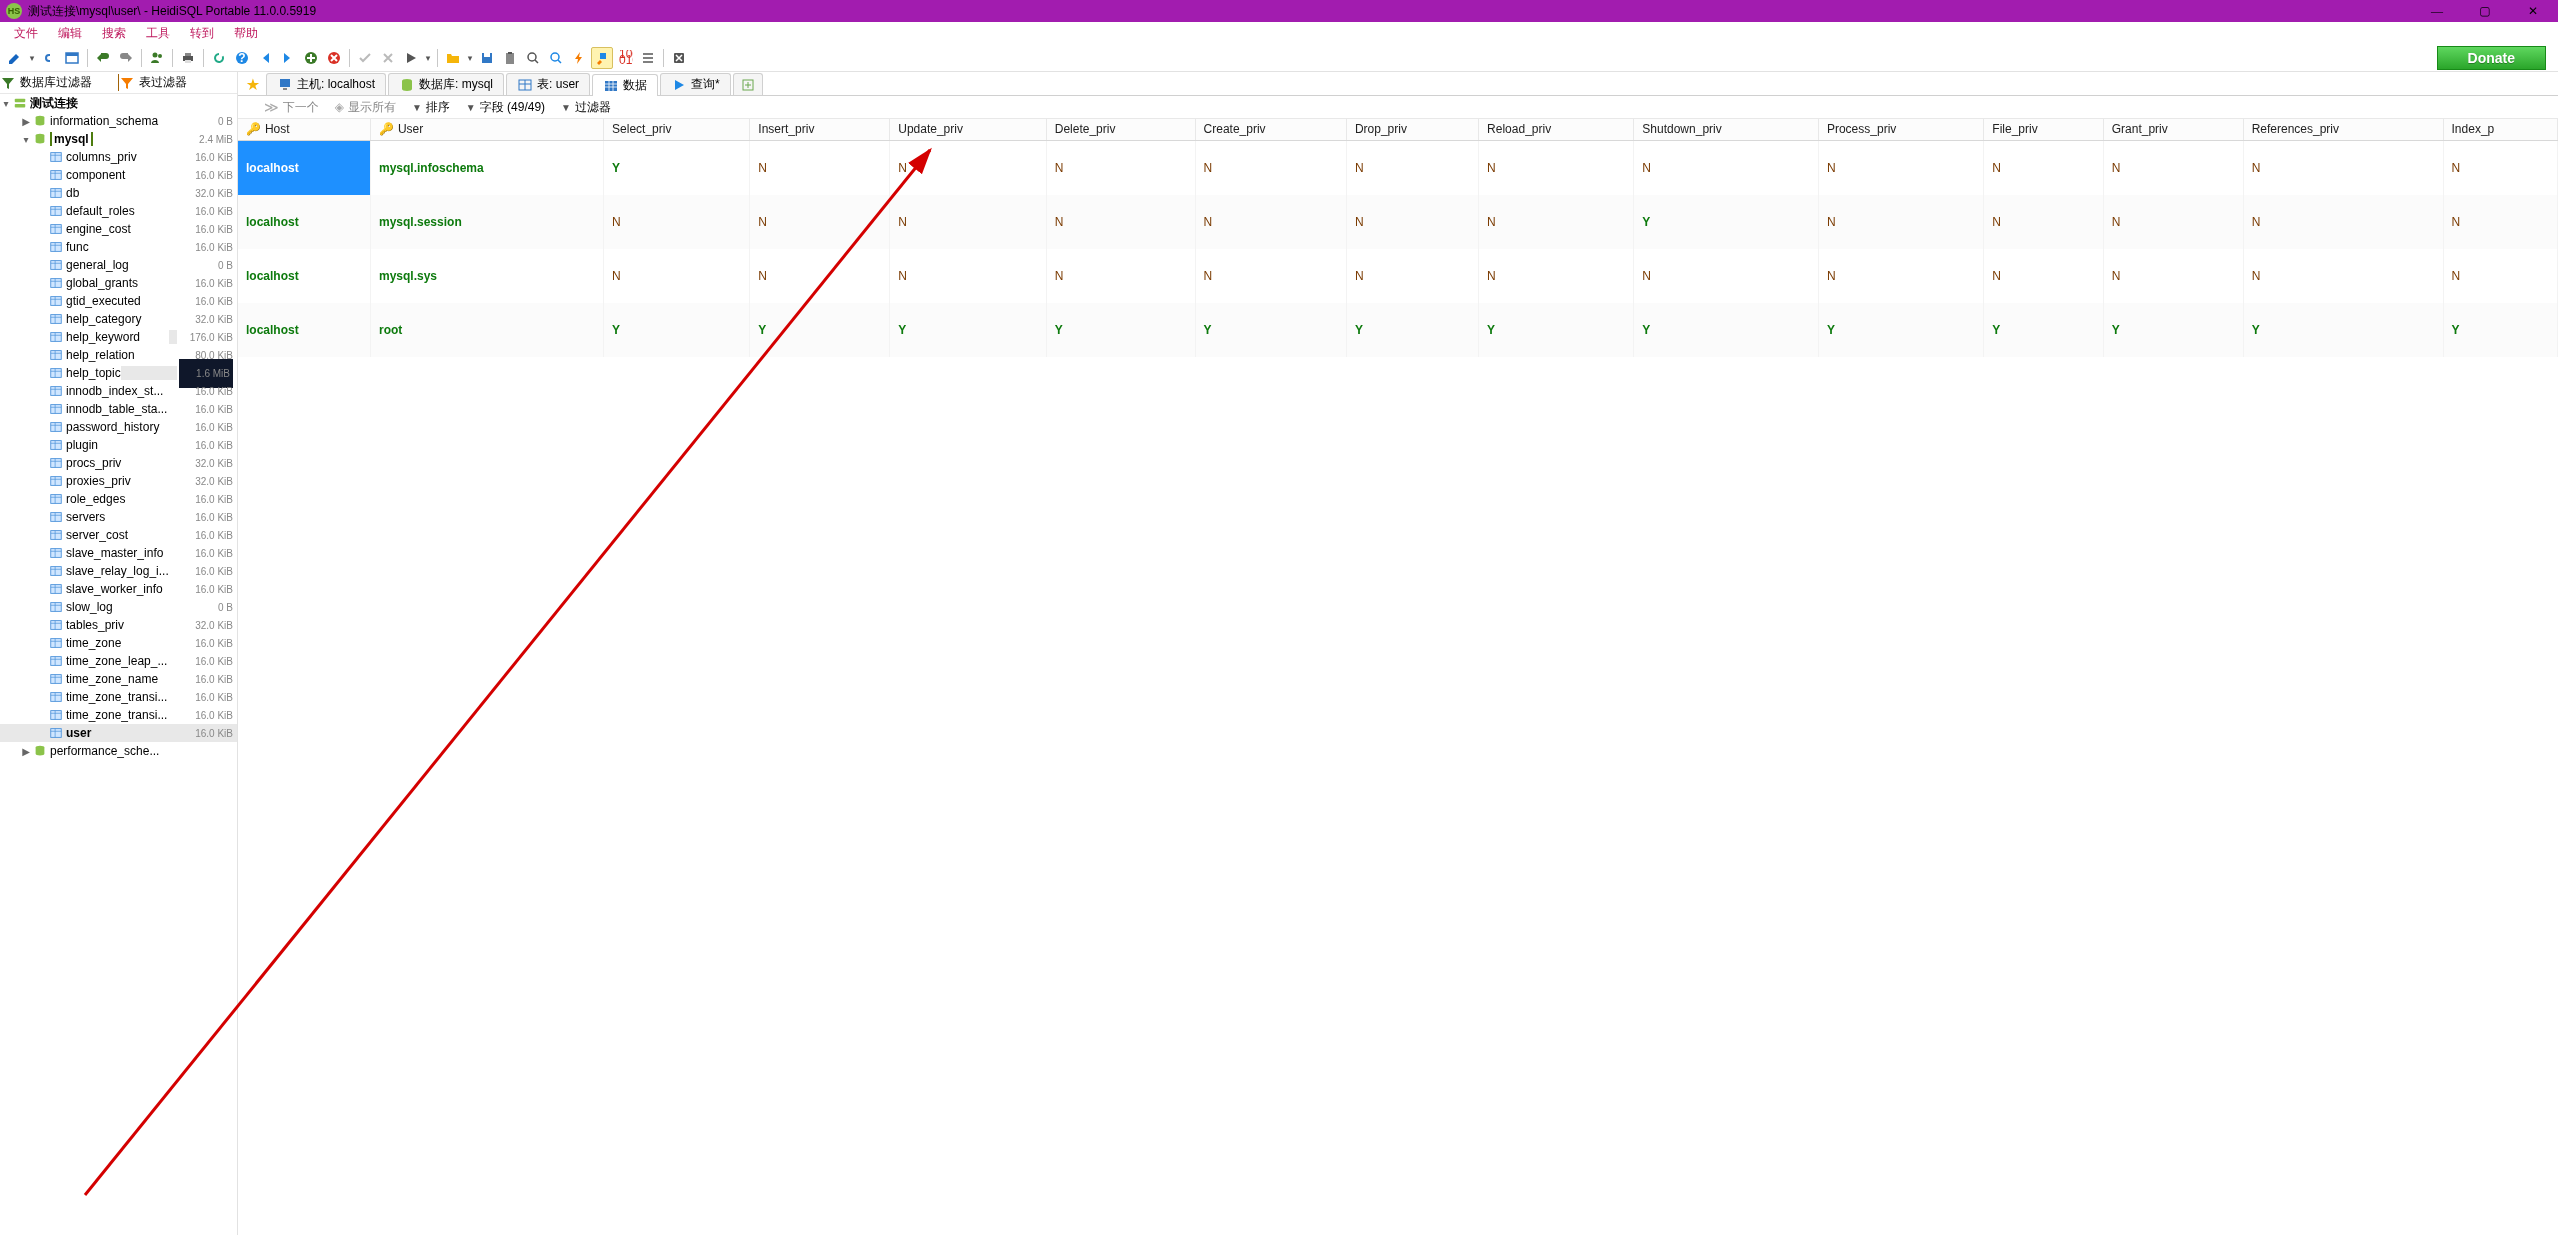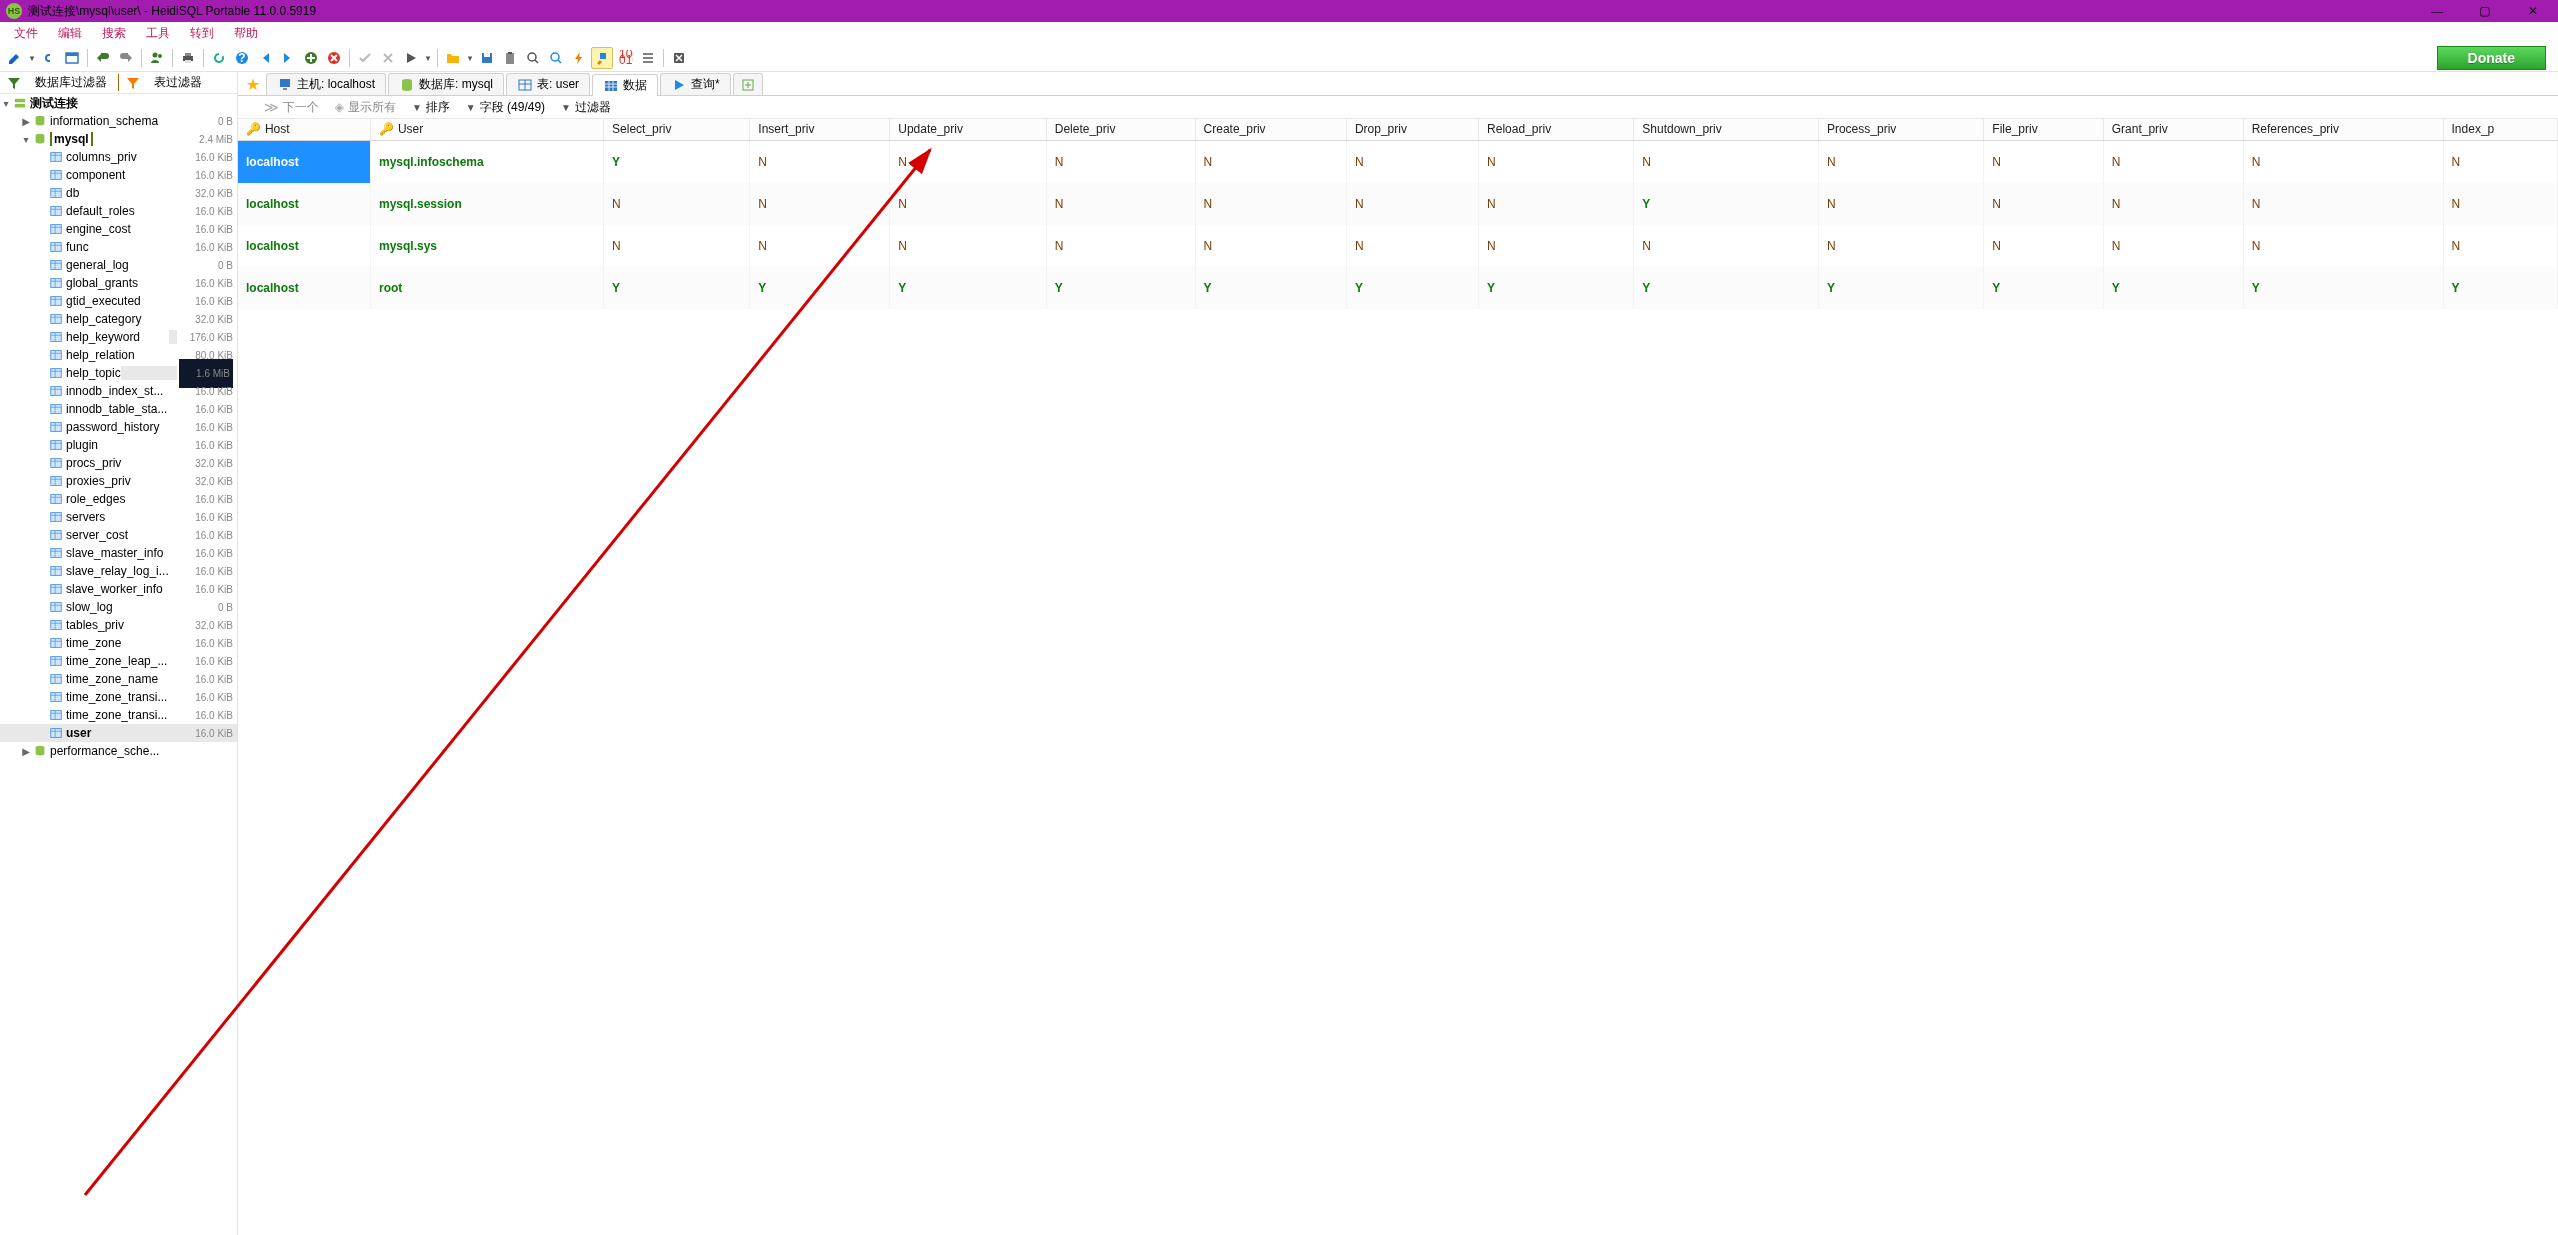--- a/index.html
+++ b/index.html
@@ -11,21 +11,21 @@
 .titlebar .win-btns span { width: 30px; text-align: center; font-family: "Segoe UI Symbol"; font-size: 12px; color: #000; cursor: default; }
 .menubar { height: 22px; display: flex; align-items: center; padding: 0 6px; gap: 4px; }
 .menubar .menu-item { padding: 2px 8px; color: #be185d; }
 .toolbar { height: 28px; display: flex; align-items: center; padding: 0 4px; gap: 1px; border-bottom: 1px solid #e2e2e2; }
 .toolbar .tb-btn { width: 22px; height: 22px; display: flex; align-items: center; justify-content: center; border-radius: 2px; }
 .toolbar .tb-sep { width: 1px; height: 18px; background: #c8c8c8; margin: 0 3px; }
 .donate-btn { margin-left: auto; margin-right: 8px; background: linear-gradient(#5fd75f,#2aa52a); border: 1px solid #188a18; color: #fff; font-weight: bold; padding: 3px 30px; font-size: 14px; text-shadow: 0 1px 0 rgba(0,0,0,.3); }
 .main { display: flex; height: calc(1235px - 22px - 22px - 28px); }
 .left-panel { width: 238px; border-right: 1px solid #e2e2e2; display: flex; flex-direction: column; overflow: hidden; }
 .filter-row { height: 22px; display: flex; align-items: center; border-bottom: 1px solid #e8e8e8; }
-.filter-row .filter-half { flex: 1; display: flex; align-items: center; gap: 13px; padding: 0 6px; }
+.filter-row .filter-half { flex: 1; display: flex; align-items: center; gap: 4px; padding: 0 0; }
 .filter-row .filter-half + .filter-half { border-left: 1px solid #a16207; }
 .tree { flex: 1; overflow-y: auto; overflow-x: hidden; }
 .tree-row { height: 18px; display: flex; align-items: center; padding-right: 4px; white-space: nowrap; }
 .tree-row .expand { width: 12px; text-align: center; color: #666; font-size: 10px; }
 .tree-row .indent { display: inline-block; }
 .tree-row .row-icon { width: 16px; height: 14px; display: inline-flex; align-items: center; justify-content: center; margin-right: 2px; }
 .tree-row .row-label { flex: 1; overflow: hidden; text-overflow: ellipsis; color: #000; }
 .tree-row .row-size { color: #888; font-size: 10px; min-width: 54px; text-align: right; }
 .tree-row.selected { background: #e8e8e8; }
 .tree-row.db-selected .row-label { font-weight: bold; }
@@ -38,21 +38,21 @@
 .tab.active { background: #fff; position: relative; top: 1px; }
 .star-tab { width: 22px; height: 22px; display: flex; align-items: center; justify-content: center; }
 .info-row { height: 23px; display: flex; align-items: center; padding: 0 10px; color: #000; border-bottom: 1px solid #e8e8e8; }
 .info-row .info-left { flex: 1; }
 .info-row .info-ctrl { display: flex; align-items: center; gap: 4px; margin-left: 16px; color: #888; }
 .info-row .info-ctrl.active { color: #000; }
 .info-row .drop { font-size: 10px; color: #555; }
 .data-grid { flex: 1; overflow: auto; position: relative; }
 .grid-table { border-collapse: collapse; min-width: 100%; }
 .grid-table th { text-align: left; font-weight: normal; padding: 3px 8px; border-right: 1px solid #e8e8e8; border-bottom: 1px solid #d8d8d8; background: #fcfcfc; color: #222; height: 21px; white-space: nowrap; }
-.grid-table td { padding: 14px 8px; border-right: 1px solid #f3f3f3; height: 18px; white-space: nowrap; }
+.grid-table td { padding: 20px 8px; border-right: 1px solid #f3f3f3; height: 18px; white-space: nowrap; }
 .grid-table tbody tr:nth-child(odd) { background: #fff; }
 .grid-table tbody tr:nth-child(even) { background: #fbfbfb; }
 .grid-table tbody tr.row-sel td:first-child { background: #1e90ff; color: #fff; }
 .cell-host { color: #0d7a0d; font-weight: bold; }
 .row-sel .cell-host { color: #fff; }
 .cell-user { color: #0d7a0d; font-weight: bold; }
 .cell-Y { color: #0d7a0d; font-weight: bold; }
 .cell-N { color: #7a3a00; }
 .key-icon { color: #e8a100; margin-right: 4px; }
 .annotation-arrow { position: absolute; pointer-events: none; }

